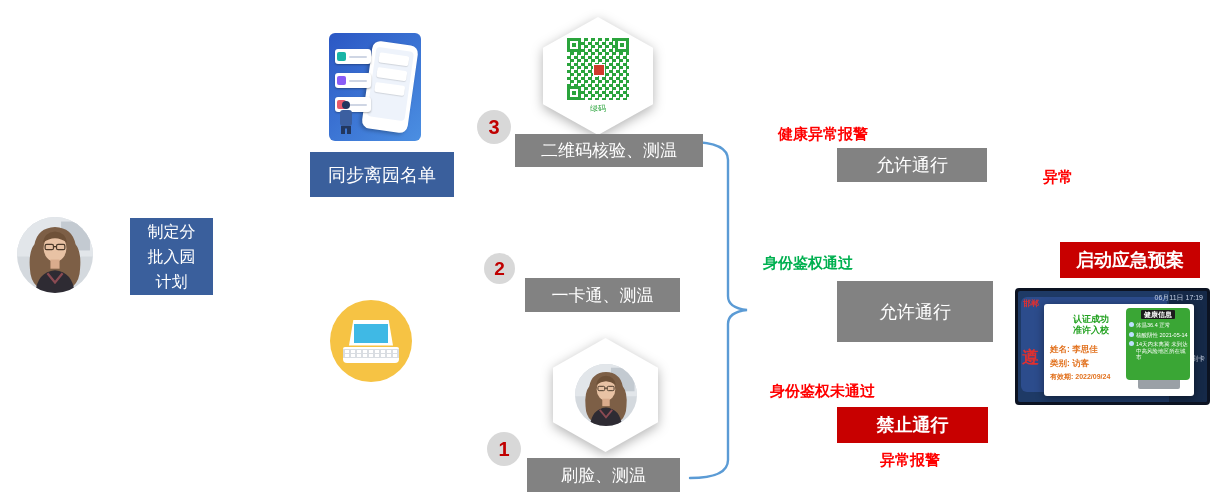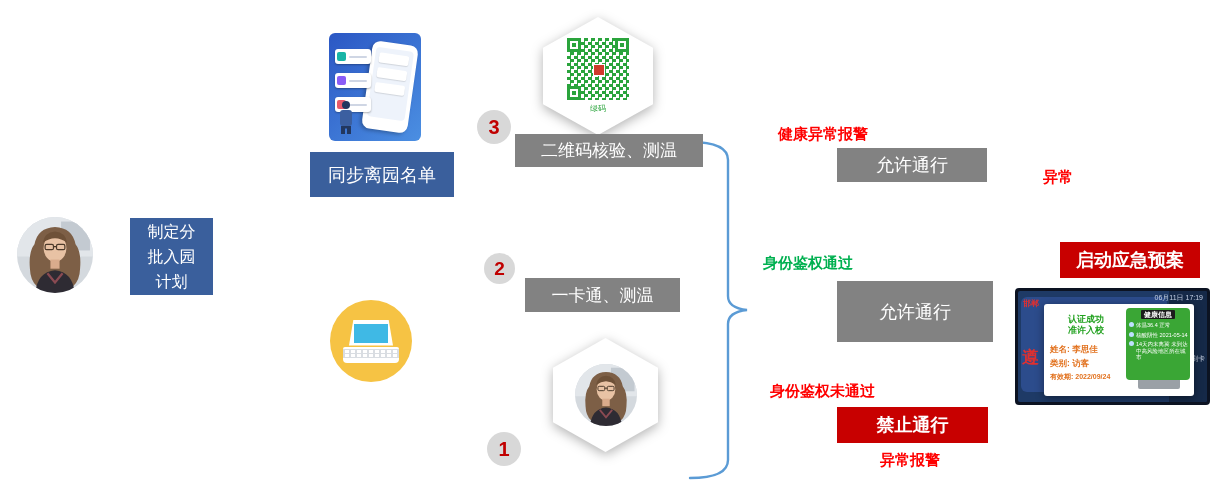--- a/index.html
+++ b/index.html
@@ -53,21 +53,21 @@
   .device{background:#0c1322;border-radius:4px;box-sizing:border-box;padding:3px;}
   .screen{position:relative;width:100%;height:100%;background:#1e3a66;border-radius:2px;overflow:hidden;}
   .scr-panel{position:absolute;left:3px;top:6px;width:146px;height:95px;background:#2c4c8c;border-radius:6px;}
   .scr-strip{position:absolute;right:0;top:0;width:38px;height:100%;background:#152948;}
   .scr-time{position:absolute;right:4px;top:2px;font-size:7px;color:#c9d4e8;white-space:nowrap;}
   .scr-city{position:absolute;left:5px;top:7px;font-size:8px;font-weight:bold;color:#e03030;}
   .scr-gate{position:absolute;left:4px;top:55px;font-size:17px;font-weight:bold;color:#e03030;}
   .scr-card{position:absolute;right:2px;bottom:38px;font-size:7px;color:#cdd6e6;}
   .popup{position:absolute;left:26px;top:13px;width:150px;height:92px;background:#fff;border-radius:3px;
     box-shadow:0 2px 8px rgba(0,0,0,.45);z-index:2;}
-  .pp-result{position:absolute;left:24px;top:10px;width:78px;text-align:left;font-size:9px;line-height:11px;
+  .pp-result{position:absolute;left:8px;top:10px;width:78px;text-align:center;font-size:9px;line-height:11px;
     font-weight:bold;color:#21a11f;white-space:pre-line;}
   .pp-name{position:absolute;left:6px;top:40px;font-size:8.5px;font-weight:bold;color:#E2711D;white-space:nowrap;}
   .pp-cat{position:absolute;left:6px;top:54px;font-size:8.5px;font-weight:bold;color:#E2711D;white-space:nowrap;}
   .pp-valid{position:absolute;left:6px;top:68px;font-size:7px;font-weight:bold;color:#E2711D;white-space:nowrap;}
   .pp-btn{position:absolute;right:14px;bottom:7px;width:42px;height:11px;background:#9aa0a6;border-radius:2px;}
   .health{position:absolute;right:4px;top:4px;width:64px;height:72px;background:#3aa635;border-radius:4px;padding:2px;box-sizing:border-box;}
   .health-title{display:block;margin:0 auto;width:34px;text-align:center;background:#1c1c1c;color:#fff;
     font-size:7px;font-weight:bold;border-radius:1px;line-height:9px;}
   .h-item{display:flex;align-items:flex-start;margin-top:3px;color:#fff;font-size:5.5px;line-height:6.5px;}
   .h-item .dot{flex:none;width:5px;height:5px;border-radius:50%;background:#bfe0ff;margin:0 2px 0 1px;}
@@ -176,20 +176,23 @@
     <div class="hex">
       <div class="avatar-circle" style="width:62px;height:62px;">
         <svg class="use-avatar" viewBox="0 0 100 100">
             <use href="#avatar-photo"></use>
           </svg>
       </div>
     </div>
   </div>
   <div class="abs step-circle" style="left:487px;top:432px;">
     <span>1</span>
+  </div>
+  <div class="abs box box-gray" style="left:527px;top:458px;width:153px;height:34px;font-size:17px;z-index:2;">
+    <span>刷脸、测温</span>
   </div>
 
   <svg class="abs" style="left:685px;top:136px;" width="70" height="350" viewBox="0 0 70 350">
     <path d="M 5 6 Q 43 6 43 24 L 43 160 Q 43 172 62 174 Q 43 176 43 188 L 43 324 Q 43 342 5 342" stroke="#5B9BD5" stroke-width="2.4" fill="none" stroke-linecap="round"></path>
   </svg>
 
   <div class="abs ann txt-red" style="left:778px;top:125px;text-align:center;">健康异常报警</div>
   <div class="abs box box-gray" style="left:837px;top:148px;width:150px;height:34px;font-size:18px;">
     <span>允许通行</span>
   </div>

